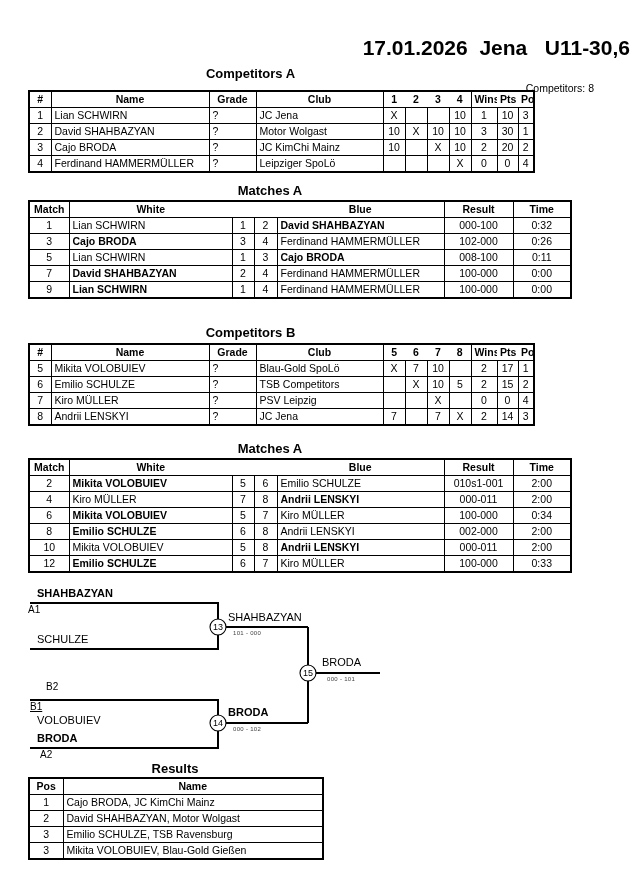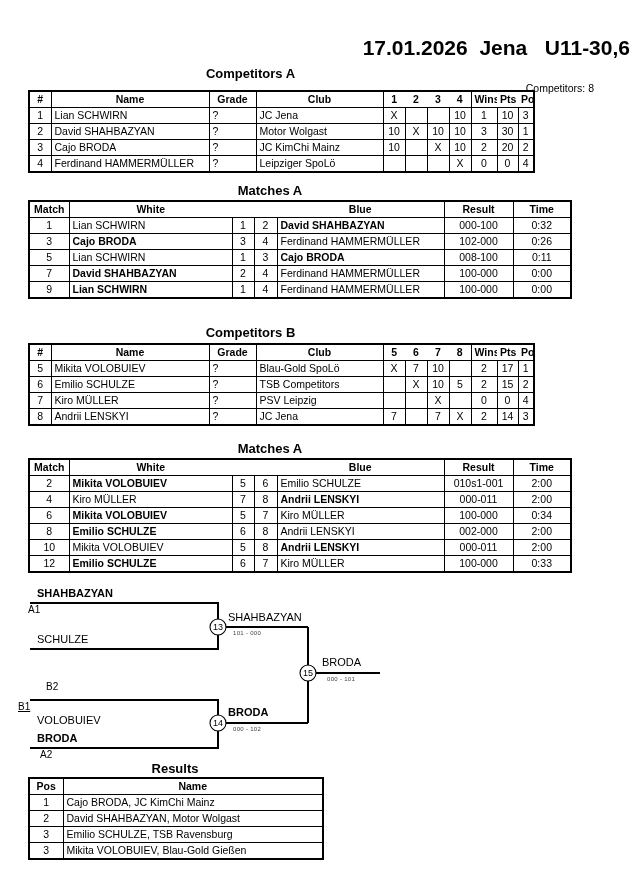--- a/index.html
+++ b/index.html
@@ -373,21 +373,21 @@
       <text x="218" y="45">13</text>
       <text x="218" y="141">14</text>
       <text x="308" y="91">15</text>
     </g>
   </svg>
   <div class="bk-label bold" style="left:37px;top:2px;">SHAHBAZYAN</div>
   <div class="bk-seed" style="left:28px;top:19px;">A1</div>
   <div class="bk-label" style="left:37px;top:48px;">SCHULZE</div>
   <div class="bk-seed" style="left:46px;top:65px;margin-top:31px;">B2</div>
   <div class="bk-label" style="left:37px;top:99px;margin-top:30px;">VOLOBUIEV</div>
-  <div class="bk-seed" style="left:18px;top:116px;text-decoration:underline;">B1</div>
+  <div class="bk-seed" style="left:30px;top:116px;text-decoration:underline;">B1</div>
   <div class="bk-label bold" style="left:37px;top:147px;">BRODA</div>
   <div class="bk-seed" style="left:40px;top:164px;">A2</div>
 
   <div class="bk-label" style="left:228px;top:26px;">SHAHBAZYAN</div>
   <div class="bk-score" style="left:233px;top:45px;">101 - 000</div>
   <div class="bk-label bold" style="left:228px;top:121px;">BRODA</div>
   <div class="bk-score" style="left:233px;top:141px;">000 - 102</div>
   <div class="bk-label" style="left:322px;top:71px;">BRODA</div>
   <div class="bk-score" style="left:327px;top:91px;">000 - 101</div>
 </div>

